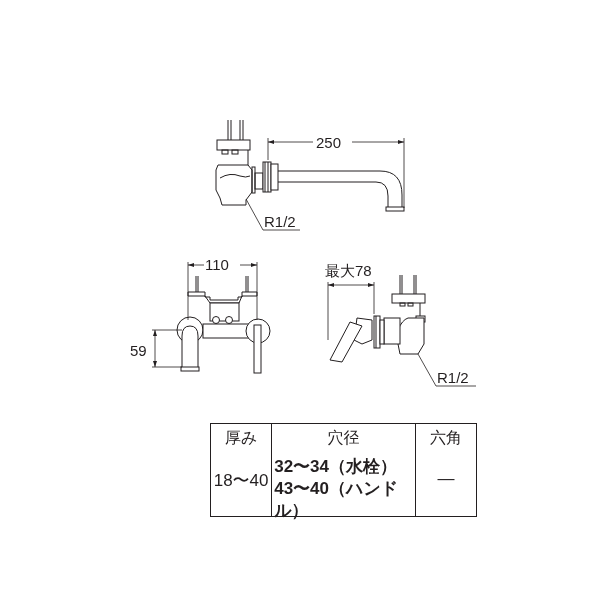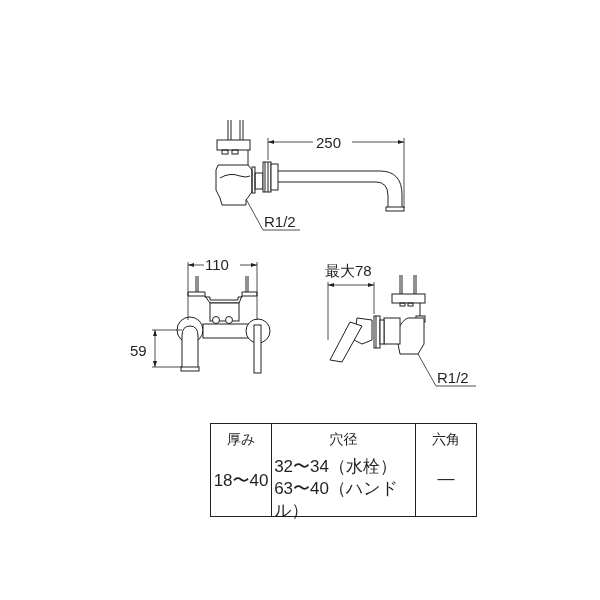--- a/index.html
+++ b/index.html
@@ -4,27 +4,27 @@
 <style>
   html, body { margin: 0; padding: 0; background: #ffffff; }
   body { width: 600px; height: 600px; position: relative; overflow: hidden;
          font-family: "DejaVu Sans", "Liberation Sans", sans-serif; color: #231f20; }
   svg.drawing { position: absolute; left: 0; top: 0; }
   .dim-text { font-family: "Liberation Sans", "DejaVu Sans", sans-serif; font-size: 15px; fill: #231f20; }
   .spec-table { position: absolute; left: 210px; top: 423px; width: 267px; height: 92px;
                 border-collapse: collapse; border: 1.5px solid #231f20; }
   .spec-table td { border: 1.5px solid #231f20; padding: 0; vertical-align: top; text-align: center; }
   .cell { position: relative; height: 92px; }
-  .hdr { font-size: 14px; line-height: 22px; padding-top: 4px; }
+  .hdr { font-size: 16px; line-height: 22px; padding-top: 4px; font-family: Liberation Mono, monospace; }
   .val { font-family: "Liberation Sans", sans-serif; font-size: 17px; line-height: 22px; }
   .col1 { width: 61px; }
   .col2 { width: 145px; }
   .col3 { width: 61px; }
   .col1 .val { position: absolute; left: 0; right: 0; top: 46px; }
-  .col2 .lines { position: absolute; left: 2px; top: 32px; text-align: left; }
+  .col2 .lines { position: absolute; left: 2px; top: 32px; text-align: left; font-weight: bold; }
   .col2 .val { display: block; }
   .col3 .val { position: absolute; left: 0; right: 0; top: 44px; }
 </style>
 </head>
 <body>
 
 <svg class="drawing" width="600" height="600" viewBox="0 0 600 600" stroke="#231f20" fill="none" stroke-width="1">
 
   <g>
 
@@ -140,21 +140,21 @@
       <div class="cell">
         <div class="hdr">厚み</div>
         <div class="val">18〜40</div>
       </div>
     </td>
     <td class="col2">
       <div class="cell">
         <div class="hdr">穴径</div>
         <div class="lines">
           <span class="val">32〜34（水栓）</span>
-          <span class="val">63〜40（ハンドル）</span>
+          <span class="val">43〜40（ハンドル）</span>
         </div>
       </div>
     </td>
     <td class="col3">
       <div class="cell">
         <div class="hdr">六角</div>
         <div class="val">—</div>
       </div>
     </td>
   </tr>

